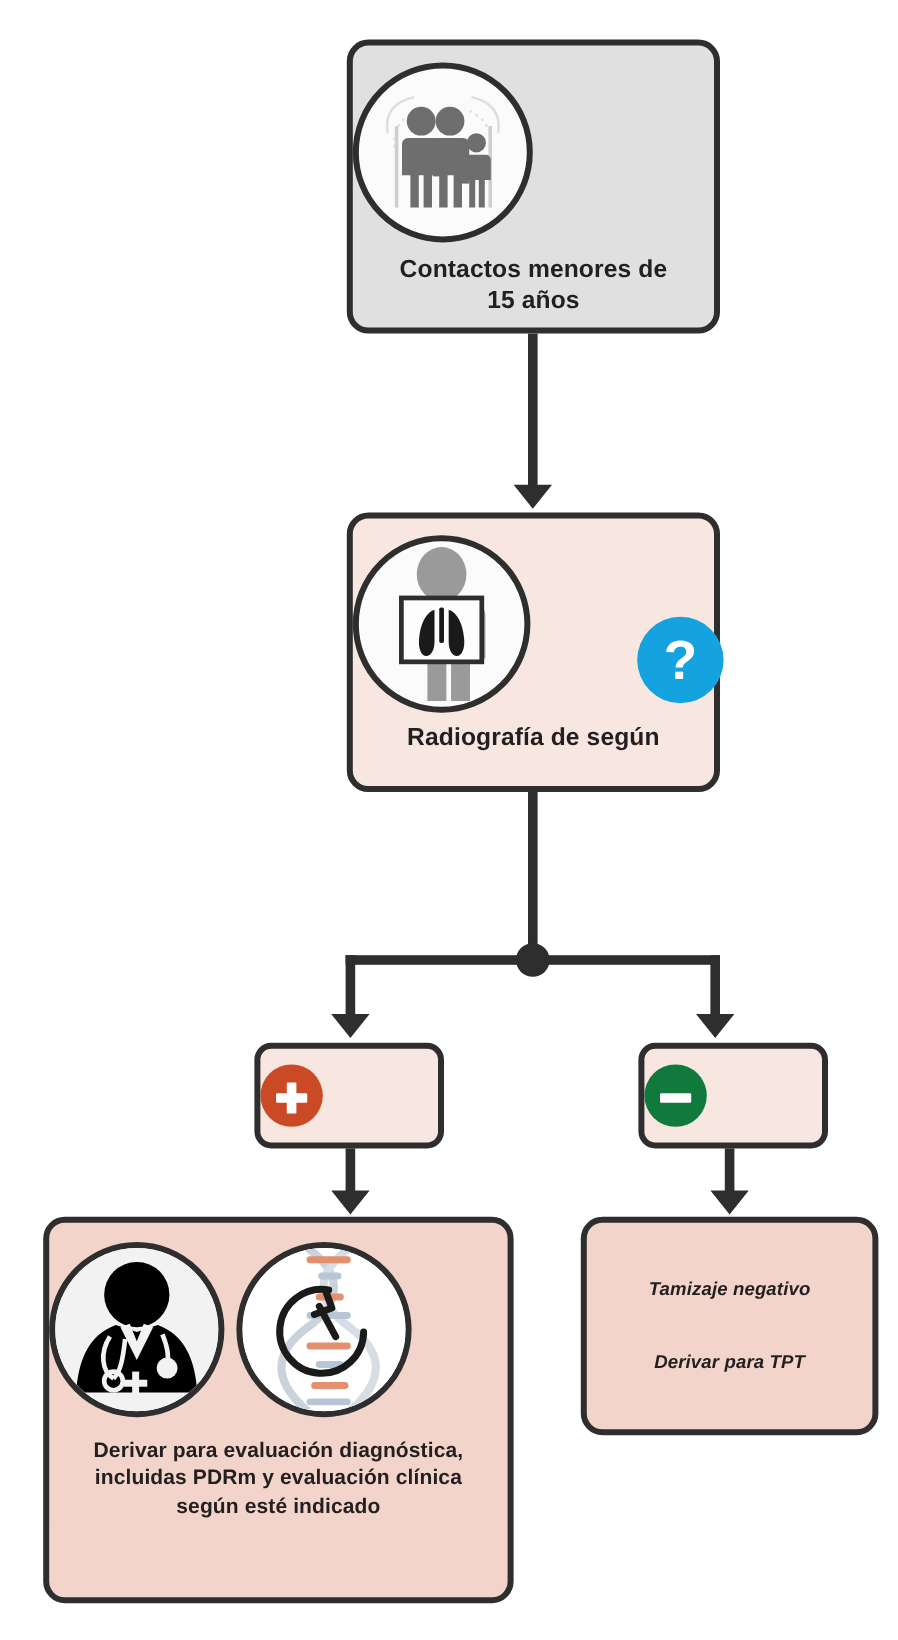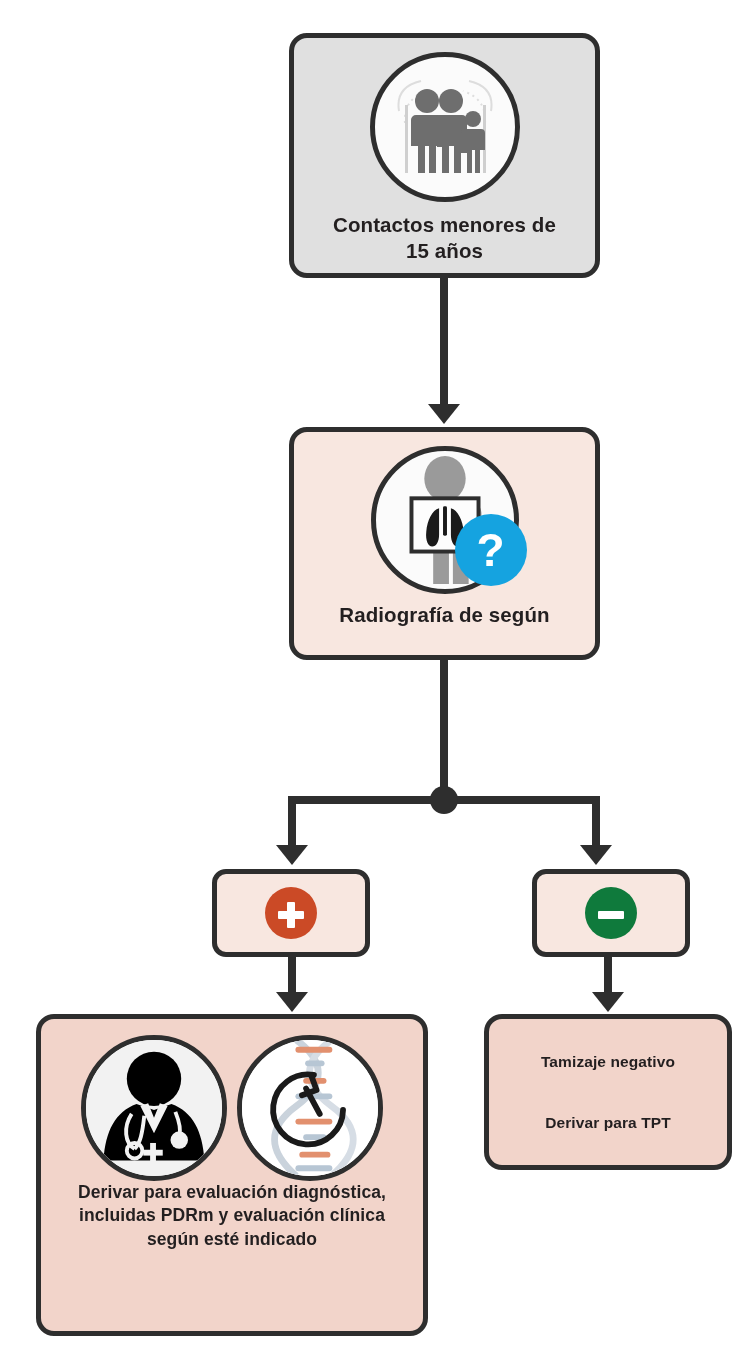--- a/index.html
+++ b/index.html
@@ -17,21 +17,20 @@
   }
 
   
   .node {
     position: absolute;
     box-sizing: border-box;
     border: 5px solid #2e2e2e;
     border-radius: 16px;
     display: flex;
     flex-direction: column;
-    align-items: center;
     z-index: 3;
   }
   .node-label {
     font-weight: bold;
     color: #231f20;
     text-align: center;
     line-height: 1.25;
     letter-spacing: .1px;
     white-space: pre-line;
   }
@@ -78,28 +77,30 @@
   #node-refer {
     left: 36px;  top: 1014px;
     width: 392px; height: 322px;
     background: #f2d4ca;
     border-radius: 18px;
     justify-content: flex-start;
     padding-top: 16px;
   }
   #node-refer .node-label {
     font-size: 17.5px;
+    margin-top: 16px;
     line-height: 1.33;
   }
   #node-tpt {
     left: 484px; top: 1014px;
-    width: 248px; height: 156px;
+    width: 248px; height: 182px;
     background: #f2d4ca;
     border-radius: 18px;
     justify-content: center;
+    font-style: italic;
   }
   #node-tpt .node-label {
     font-size: 15.5px;
   }
   #node-tpt .node-label.second { margin-top: 42px; }
 
   
   .icon-circle {
     position: relative;
     border-radius: 50%;

